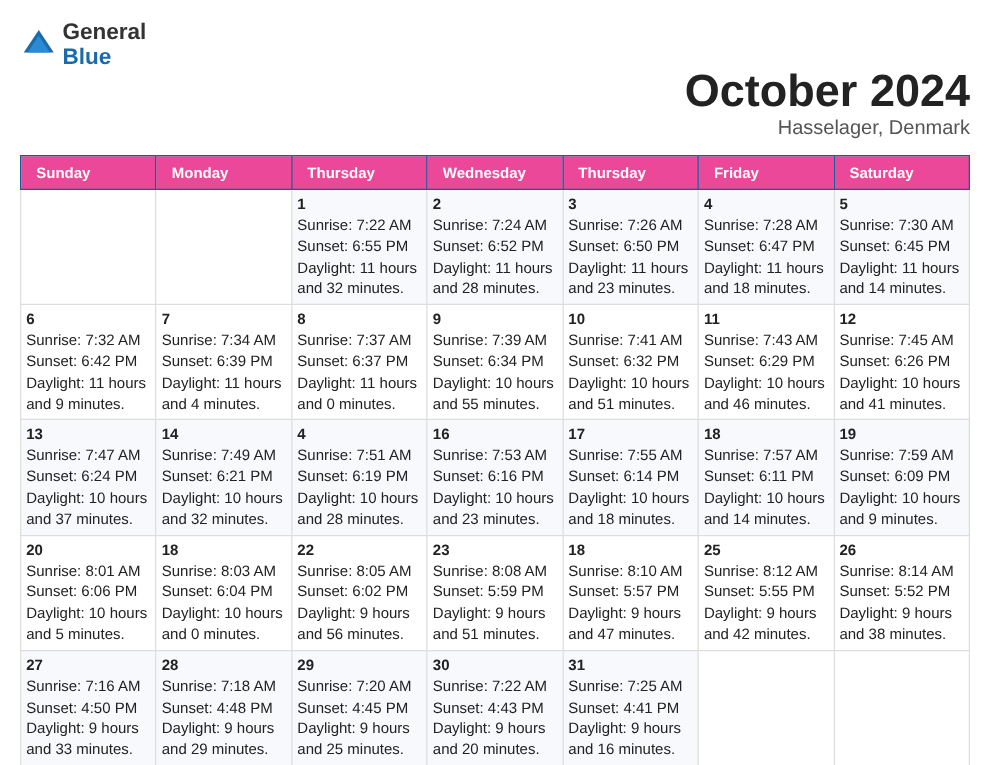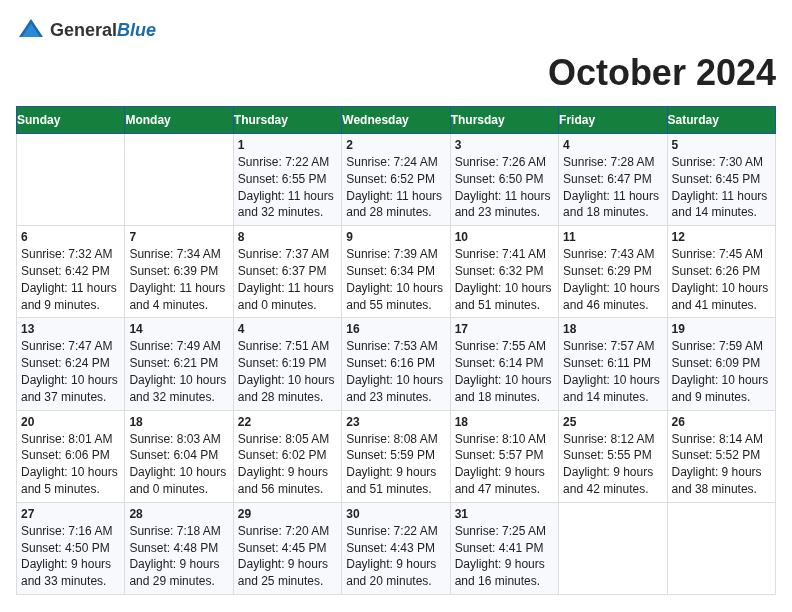--- a/index.html
+++ b/index.html
@@ -16,33 +16,32 @@
       align-items: flex-start;
       margin-bottom: 12px;
     }
     .logo {
       display: flex;
       align-items: center;
       gap: 4px;
     }
     .logo-text {
       display: flex;
-      flex-direction: row;
+      flex-direction: column;
       line-height: 1.1;
     }
     .logo-general {
       font-size: 18px;
       font-weight: bold;
       color: #333;
     }
     .logo-blue {
       font-size: 18px;
       font-weight: bold;
       color: #1a6aad;
-      font-style: italic;
     }
     .logo-icon {
       width: 30px;
       height: 30px;
     }
     .title-block {
       text-align: right;
     }
     .month-title {
       font-size: 36px;
@@ -53,25 +52,25 @@
     .location {
       font-size: 16px;
       color: #555;
     }
     table {
       width: 100%;
       border-collapse: collapse;
       table-layout: fixed;
     }
     thead tr th {
-      background-color: #15803d;
+      background-color: #ec4899;
       color: #fff;
       font-size: 12px;
       font-weight: bold;
-      padding: 6px 0;
+      padding: 6px 12px;
       text-align: left;
       border: 1px solid #1a5a9a;
     }
     tbody tr td {
       vertical-align: top;
       padding: 4px 4px;
       font-size: 10px;
       color: #222;
       border: 1px solid #ddd;
       height: 80px;
@@ -107,20 +106,21 @@
       <polygon points="20,4 36,28 4,28" fill="#1a6aad"></polygon>
       <polygon points="20,10 32,28 8,28" fill="#2a8ad4"></polygon>
     </svg>
     <div class="logo-text">
       <span class="logo-general">General</span>
       <span class="logo-blue">Blue</span>
     </div>
   </div>
   <div class="title-block">
     <div class="month-title">October 2024</div>
+    <div class="location">Hasselager, Denmark</div>
   </div>
 </div>
 
 <table>
   <thead>
     <tr>
     <th>Sunday</th>
         <th>Monday</th>
         <th>Thursday</th>
         <th>Wednesday</th>

